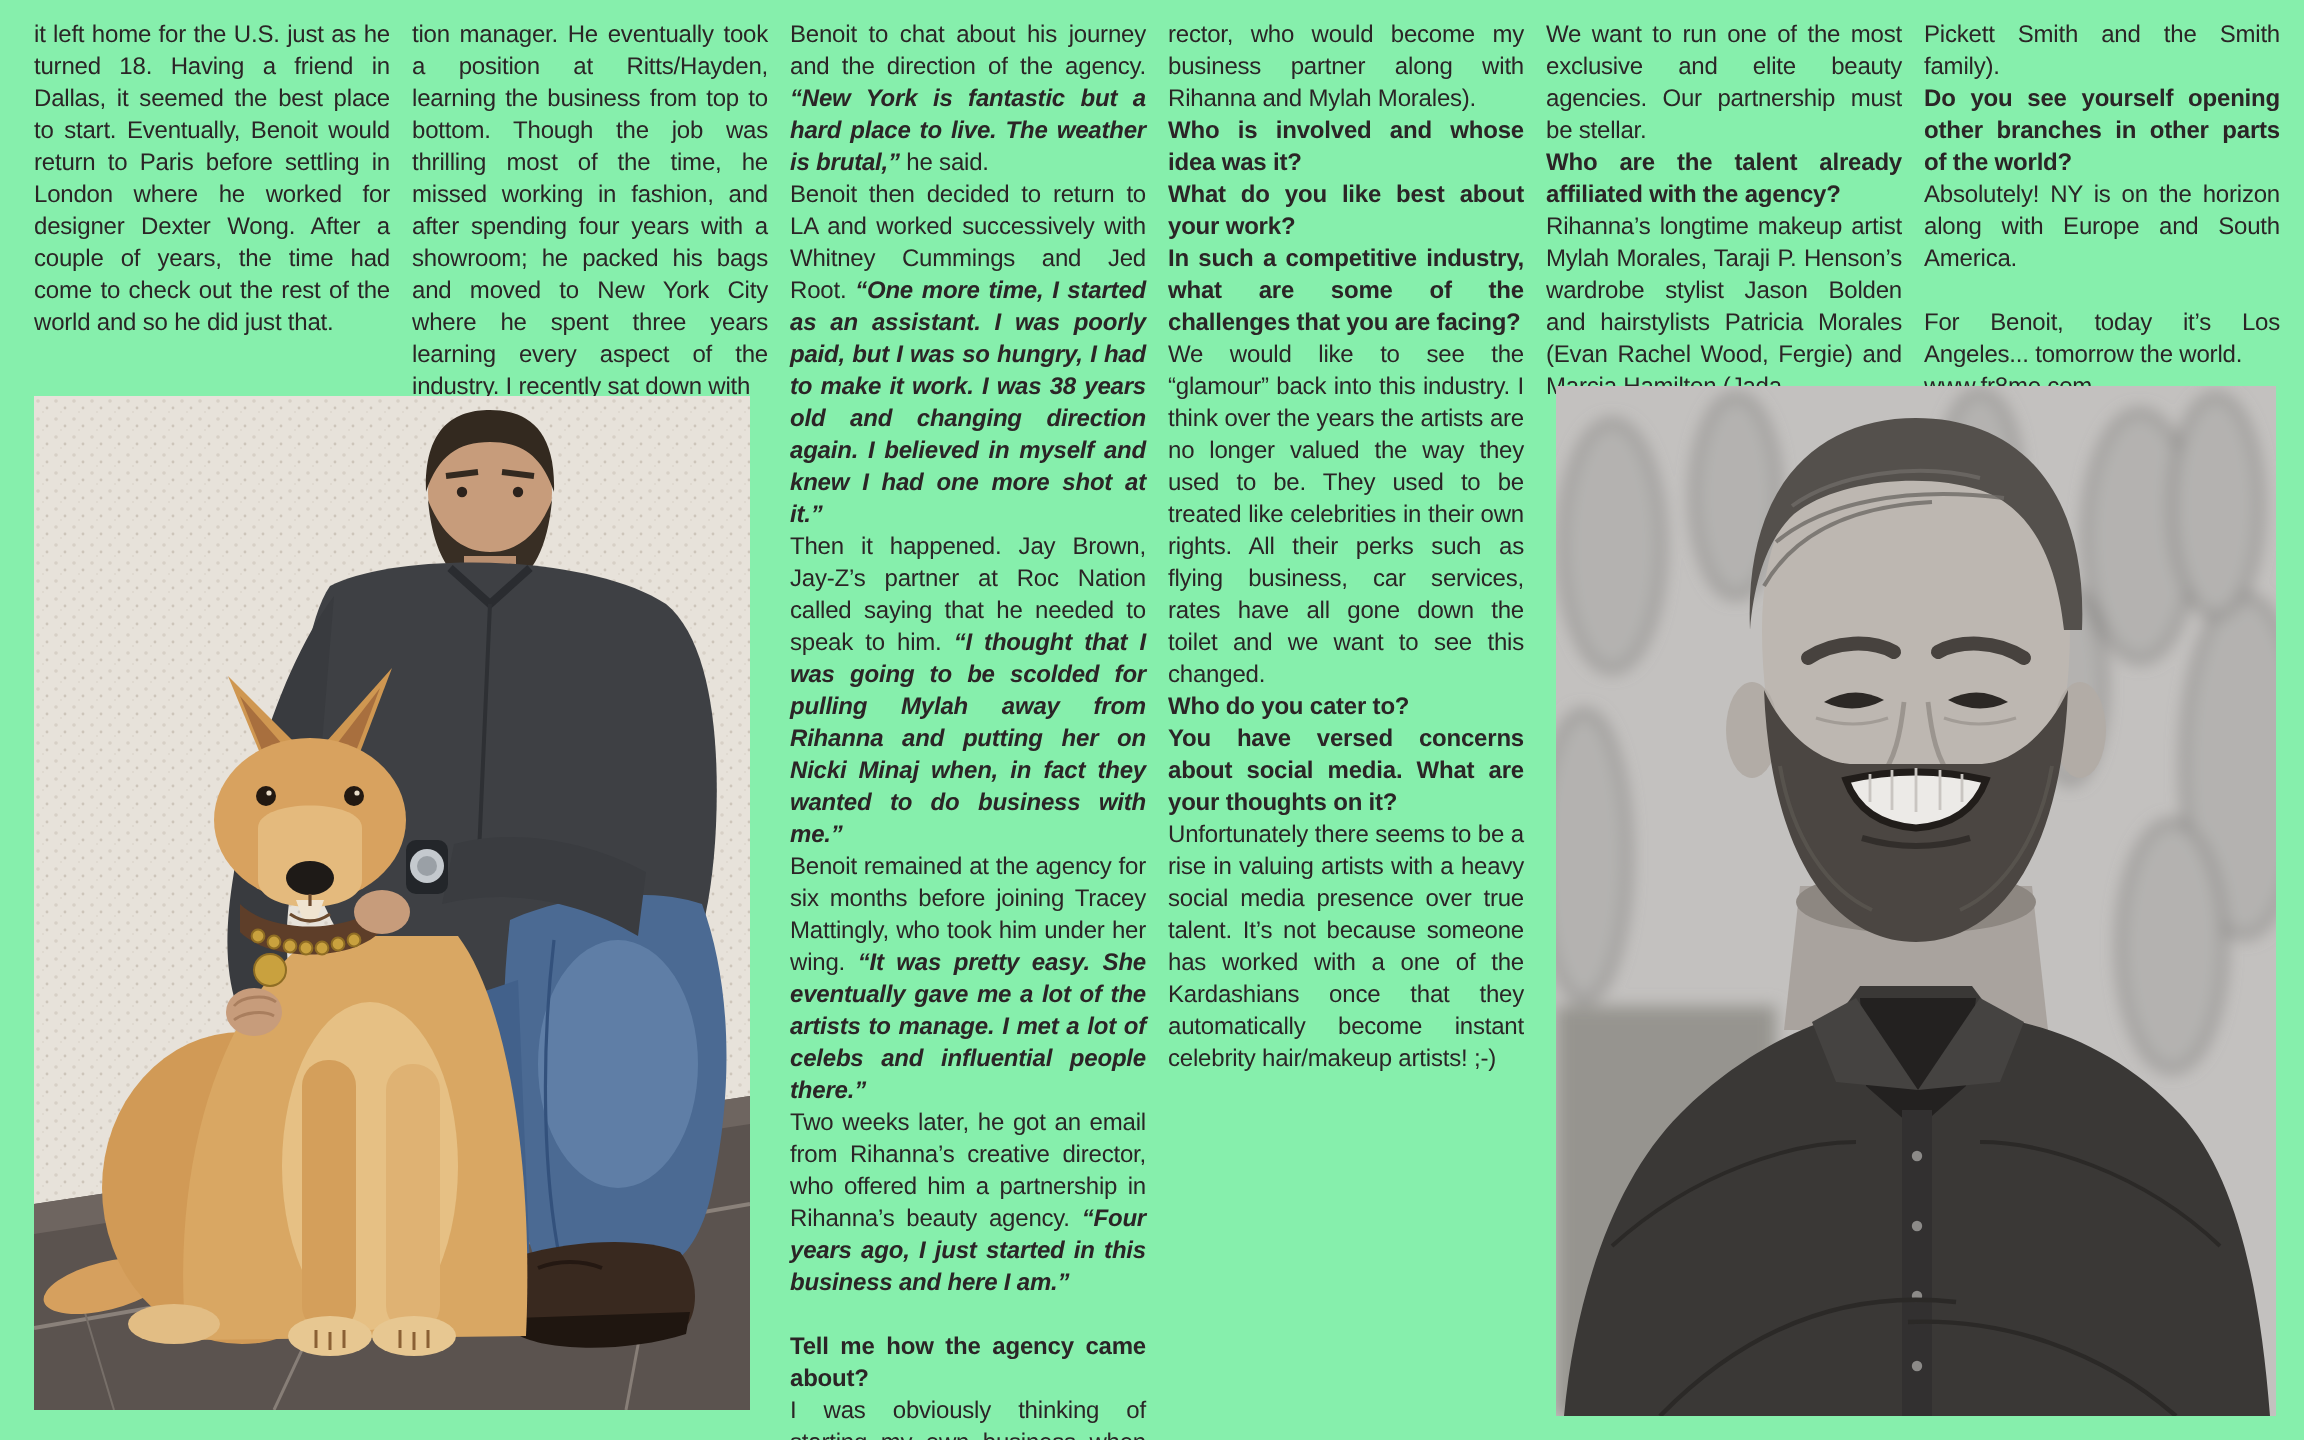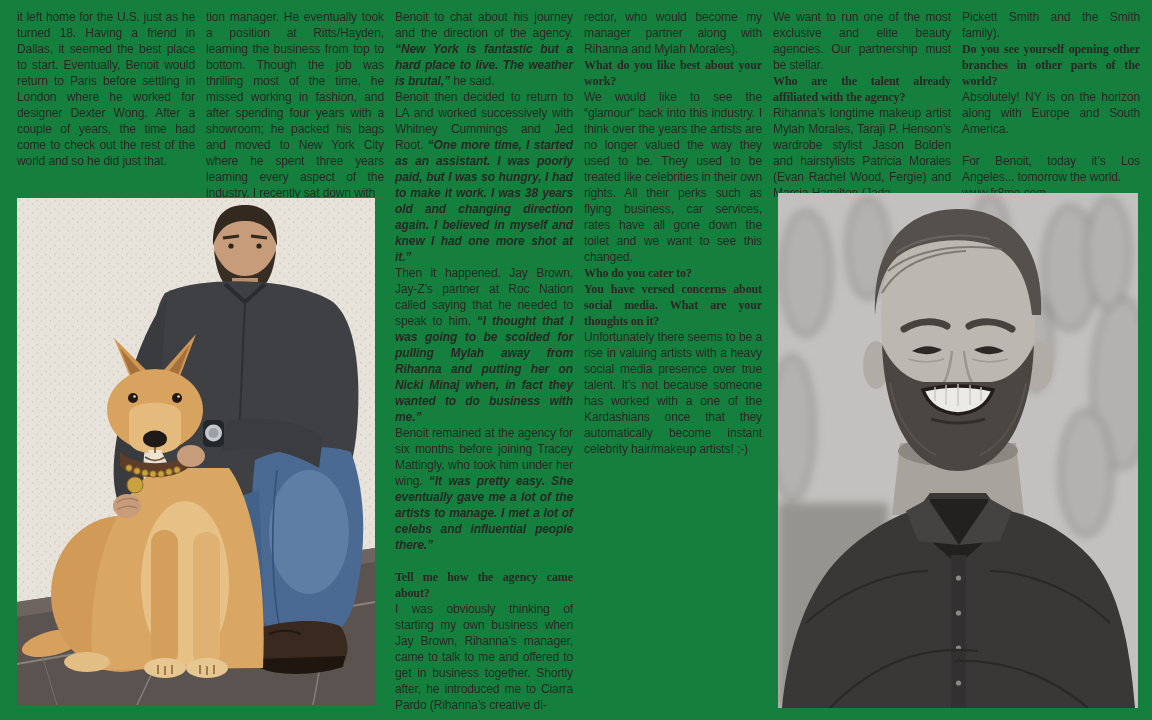--- a/index.html
+++ b/index.html
@@ -1,22 +1,22 @@
 <!DOCTYPE html>
 <html><head>
 <meta charset="utf-8">
 <style>
   * { margin:0; padding:0; box-sizing:border-box; }
   html,body { width:1152px; height:720px; }
   body { font-family:"Liberation Sans", sans-serif; }
-  .page { position:relative; width:1152px; height:720px; background:#15803d; overflow:hidden; }
+  .page { position:relative; width:1152px; height:720px; background:#86efac; overflow:hidden; }
   .text-grid { position:absolute; left:17px; top:9px; display:flex; gap:11px; z-index:1; }
   .col { width:178px; }
   .col p { font-size:12px; line-height:16px; text-align:justify; color:#2b2526; letter-spacing:-0.1px; }
-  .qhead { font-weight:bold; color:#e03a44;font-family:Liberation Serif, serif; }
+  .qhead { font-weight:bold; color:#e03a44; }
   .q { font-style:italic; font-weight:bold; }
   .gap { margin-top:16px !important; }
   .link { color:#3560a8; cursor:pointer; }
   .photo { position:absolute; z-index:2; overflow:hidden; }
   .photo svg { display:block; width:100%; height:100%; }
   .photo-left { left:17px; top:198px; width:358px; height:507px; }
   .photo-right { left:778px; top:193px; width:360px; height:515px; }
   .caption { position:absolute; left:18px; top:707px; font-size:9.5px; font-weight:bold; color:#231f20; z-index:3;margin-top:44px; }
 </style>
 </head>
@@ -32,27 +32,30 @@
 
     <div class="col">
       <p><span>tion manager. He eventually took a position at Ritts/Hayden, learning the business from top to bottom. Though the job was thrilling most of the time, he missed working in fashion, and after spending four years with a showroom; he packed his bags and moved to New York City where he spent three years learning every aspect of the industry. I recently sat down with</span></p>
     </div>
 
     <div class="col">
       <p><span>Benoit to chat about his journey and the direction of the agency. </span><span class="q">“New York is fantastic but a hard place to live. The weather is brutal,”</span><span> he said.</span></p>
       <p><span>Benoit then decided to return to LA and worked successively with Whitney Cummings and Jed Root. </span><span class="q">“One more time, I started as an assistant. I was poorly paid, but I was so hungry, I had to make it work. I was 38 years old and changing direction again. I believed in myself and knew I had one more shot at it.”</span></p>
       <p><span>Then it happened. Jay Brown, Jay-Z’s partner at Roc Nation called saying that he needed to speak to him. </span><span class="q">“I thought that I was going to be scolded for pulling Mylah away from Rihanna and putting her on Nicki Minaj when, in fact they wanted to do business with me.”</span></p>
       <p><span>Benoit remained at the agency for six months before joining Tracey Mattingly, who took him under her wing. </span><span class="q">“It was pretty easy. She eventually gave me a lot of the artists to manage. I met a lot of celebs and influential people there.”</span></p>
+      <p><span>Two weeks later, he got an email from Rihanna’s creative director, who offered him a partnership in Rihanna’s beauty agency. </span><span class="q">“Four years ago, I just started in this business and here I am.”</span></p>
       <p class="qhead gap">Tell me how the agency came about?</p>
       <p><span>I was obviously thinking of starting my own business when Jay Brown, Rihanna’s manager, came to talk to me and offered to get in business together. Shortly after, he introduced me to Ciarra Pardo (Rihanna’s creative di-</span></p>
     </div>
 
     <div class="col">
-      <p><span>rector, who would become my manager partner along with Rihanna and Mylah Morales).</span></p>
+      <p><span>rector, who would become my business partner along with Rihanna and Mylah Morales).</span></p>
+      <p class="qhead">Who is involved and whose idea was it?</p>
       <p class="qhead">What do you like best about your work?</p>
+      <p class="qhead">In such a competitive industry, what are some of the challenges that you are facing?</p>
       <p><span>We would like to see the “glamour” back into this industry. I think over the years the artists are no longer valued the way they used to be. They used to be treated like celebrities in their own rights. All their perks such as flying business, car services, rates have all gone down the toilet and we want to see this changed.</span></p>
       <p class="qhead">Who do you cater to?</p>
       <p class="qhead">You have versed concerns about social media. What are your thoughts on it?</p>
       <p><span>Unfortunately there seems to be a rise in valuing artists with a heavy social media presence over true talent. It’s not because someone has worked with a one of the Kardashians once that they automatically become instant celebrity hair/makeup artists! ;-)</span></p>
 
     </div>
 
     <div class="col">
       <p><span>We want to run one of the most exclusive and elite beauty agencies. Our partnership must be stellar.</span></p>
       <p class="qhead">Who are the talent already affiliated with the agency?</p>

